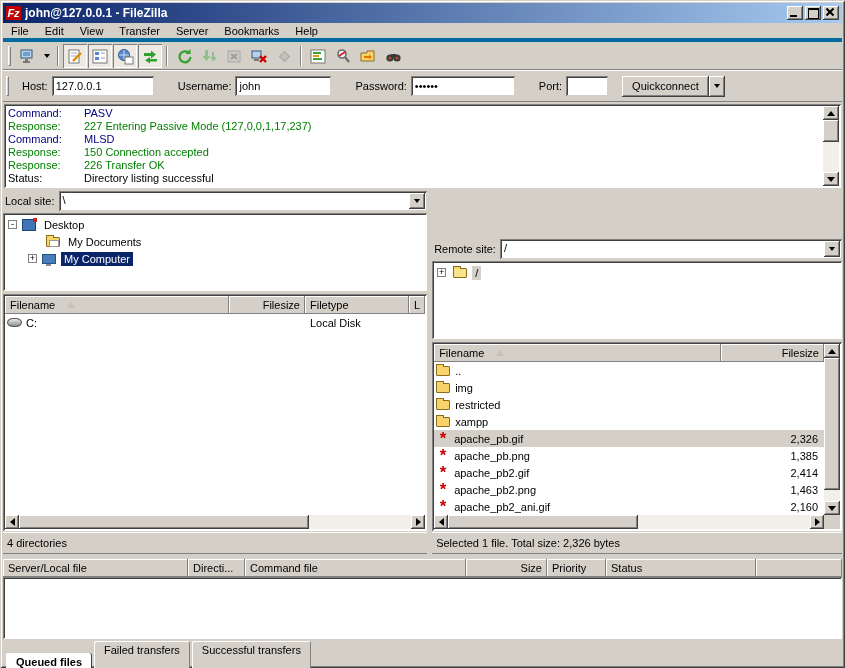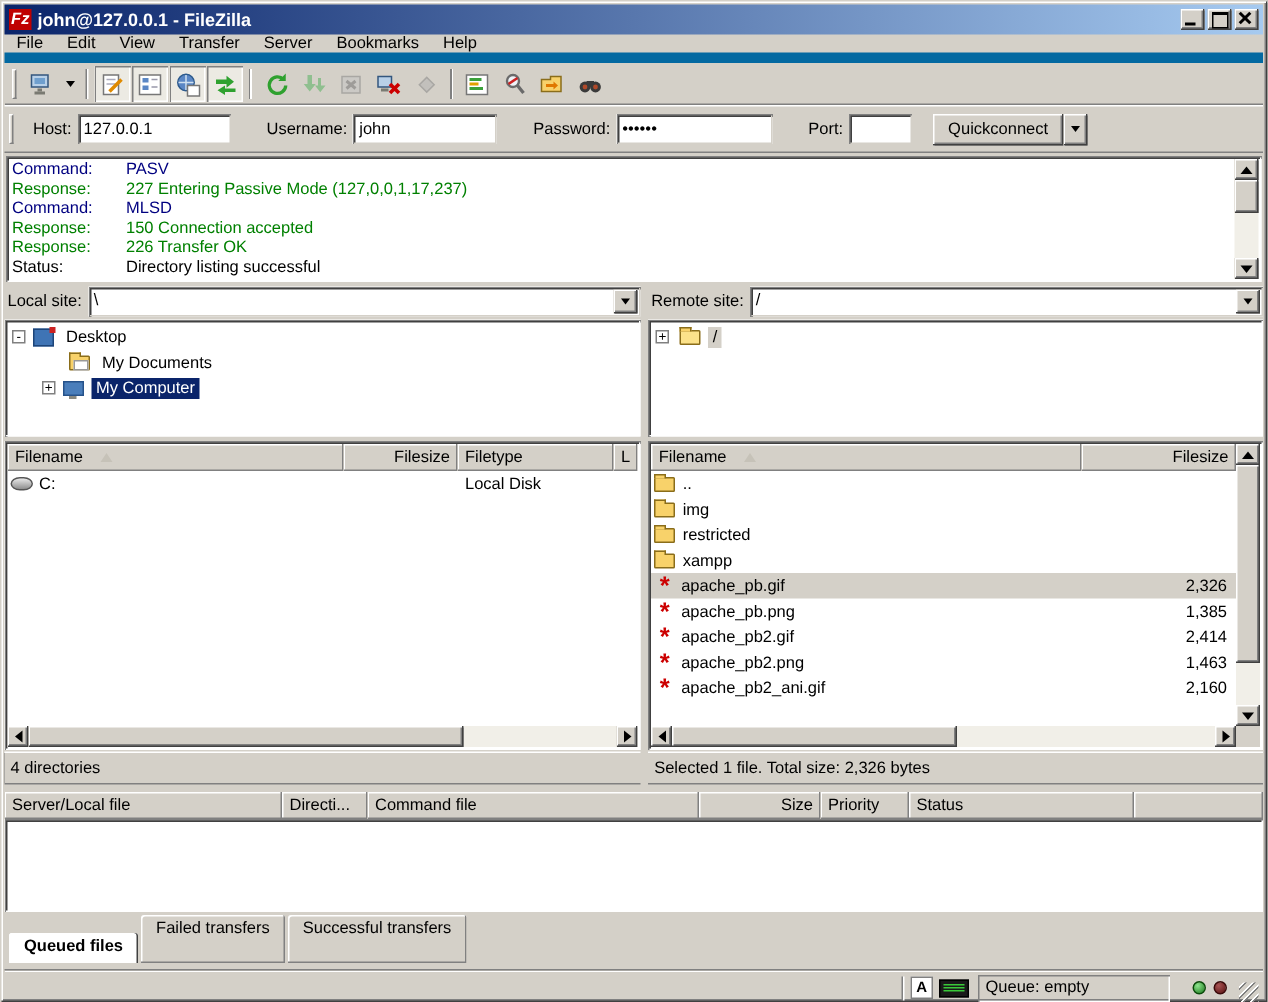--- a/index.html
+++ b/index.html
@@ -20,21 +20,21 @@
     font-size:11px; line-height:14px; text-align:center; margin-right:4px; flex:0 0 15px; }
   .title-text { color:#fff; font-weight:bold; font-size:12px; flex:1; white-space:nowrap; overflow:hidden; }
   .tbtn { width:16px; height:14px; margin-left:2px; position:relative; background:#d4d0c8;
     box-shadow: inset -1px -1px 0 #404040, inset 1px 1px 0 #fff, inset -2px -2px 0 #808080; }
   .tbtn.min::after{content:"";position:absolute;left:3px;bottom:3px;width:7px;height:2px;background:#000;}
   .tbtn.max::after{content:"";position:absolute;left:3px;top:2px;width:9px;height:8px;border:1px solid #000;border-top-width:2px;}
   .tbtn.cls::before,.tbtn.cls::after{content:"";position:absolute;left:2px;top:5px;width:10px;height:2px;background:#000;}
   .tbtn.cls::before{transform:rotate(45deg);} .tbtn.cls::after{transform:rotate(-45deg);}
 
   
-  .menubar { height:19px; flex:0 0 19px; display:flex; align-items:center; border-bottom:7px solid #0369a1; }
+  .menubar { height:19px; flex:0 0 19px; display:flex; align-items:center; border-bottom:4px solid #0369a1; }
   .menu-item { padding:2px 8px; }
 
   
   .toolbar { height:29px; flex:0 0 29px; display:flex; align-items:center; gap:1px; padding-left:2px;
     border-bottom:1px solid #fff; box-shadow:0 -1px 0 #808080 inset; }
   .grip { width:3px; height:20px; margin:0 3px; border-left:1px solid #fff; border-top:1px solid #fff;
     border-right:1px solid #808080; border-bottom:1px solid #808080; }
   .tsep { width:2px; height:20px; margin:0 3px; background:linear-gradient(to right,#808080 1px,#fff 1px); }
   .tool-btn { width:24px; height:24px; display:flex; align-items:center; justify-content:center; }
   .tool-btn.pressed { background:#eceae3; box-shadow: inset 1px 1px 0 #808080, inset -1px -1px 0 #fff; }
@@ -70,21 +70,21 @@
   .arr.dn { border-left:4px solid transparent; border-right:4px solid transparent; border-top:5px solid #000; }
   .arr.lf { border-top:4px solid transparent; border-bottom:4px solid transparent; border-right:5px solid #000; }
   .arr.rt { border-top:4px solid transparent; border-bottom:4px solid transparent; border-left:5px solid #000; }
   .thumb { background:#d4d0c8; box-shadow: inset -1px -1px 0 #404040, inset 1px 1px 0 #fff, inset -2px -2px 0 #808080; }
   .track { flex:1; }
 
   
   .mainarea { flex:0 0 332px; display:flex; }
   .pane { display:flex; flex-direction:column; }
   .pane.left { flex:0 0 419px; }
-  .pane.right { flex:1; margin-left:5px; }
+  .pane.right { flex:1; margin-left:5px;margin-top:48px; }
   .site-row { flex:0 0 22px; display:flex; align-items:center; }
   .site-label { margin:0 4px 0 2px; }
   .combo { flex:1; height:20px; display:flex; background:#fff;
     box-shadow: inset 1px 1px 0 #808080, inset -1px -1px 0 #d4d0c8, inset 2px 2px 0 #404040; }
   .combo-text { flex:1; padding:3px 4px; }
   .combo-btn { flex:0 0 16px; margin:2px; display:flex; align-items:center; justify-content:center;
     background:#d4d0c8; box-shadow: inset -1px -1px 0 #404040, inset 1px 1px 0 #fff, inset -2px -2px 0 #808080; }
 
   .treebox { flex:0 0 78px; margin-top:1px; background:#fff; padding:3px;
     box-shadow: inset 1px 1px 0 #808080, inset -1px -1px 0 #fff, inset 2px 2px 0 #404040; overflow:hidden; }

